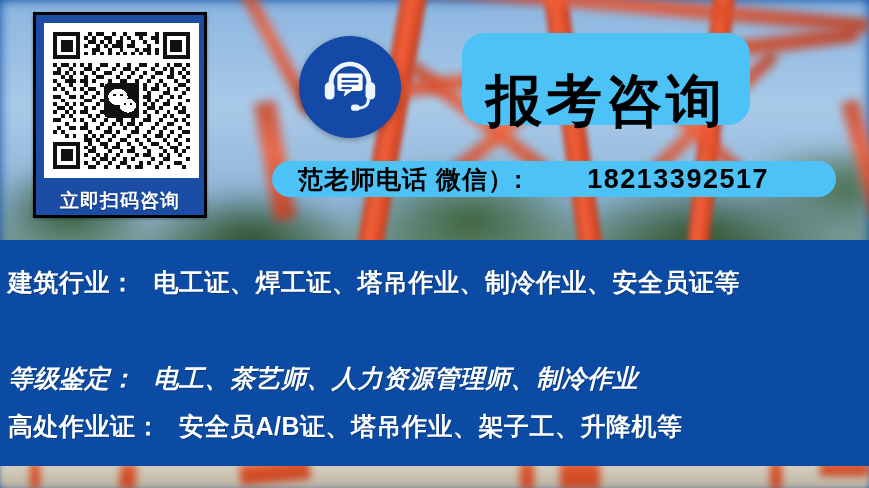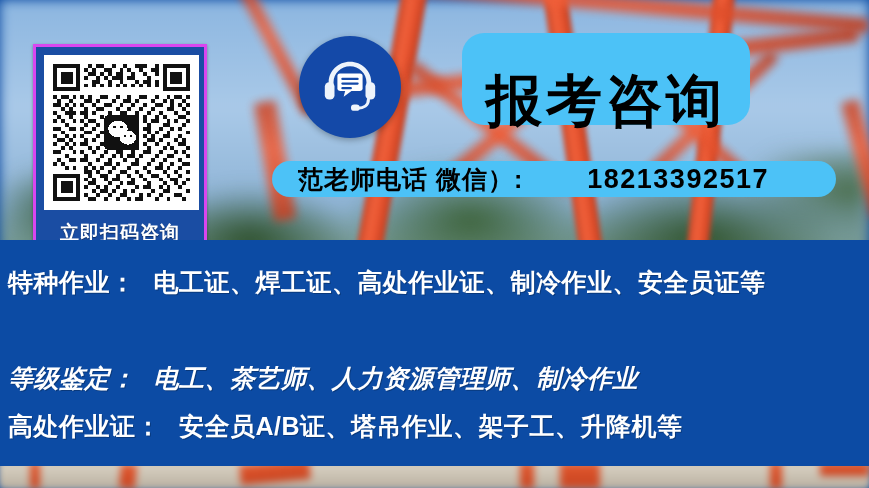--- a/index.html
+++ b/index.html
@@ -65,24 +65,23 @@
   }
 
   
   .qr-card {
     position: absolute;
     left: 33px;
     top: 12px;
     width: 174px;
     height: 206px;
     background: #1a4da3;
-    border: 3px solid #d946ef;
+    border: 3px solid #000000;
     box-sizing: border-box;
     box-shadow: 0 1px 3px rgba(0,0,0,.35);
-    margin-top: 32px;
   }
   .qr-inner {
     position: absolute;
     left: 8px; top: 8px;
     width: 155px; height: 155px;
     background: #ffffff;
     display: flex; align-items: center; justify-content: center;
   }
   .qr-canvas { width: 145px; height: 145px; display:block; }
   .qr-label {
@@ -594,22 +593,22 @@
     <span class="txt">报考咨询</span>
   </div>
 
   <div class="phone-pill">
     <span class="plabel">范老师电话 微信）:</span>
     <span class="pnum">18213392517</span>
   </div>
 
   <div class="info-panel">
     <div class="info-row r1">
-      <span class="cat">特种作业：</span>
-      <span class="items">电工证、焊工证、高处作业证、制冷作业、安全员证等</span>
+      <span class="cat">建筑行业：</span>
+      <span class="items">电工证、焊工证、塔吊作业、制冷作业、安全员证等</span>
     </div>
     <div class="info-row r2">
     </div>
     <div class="info-row r3">
       <span class="cat">等级鉴定：</span>
       <span class="items">电工、茶艺师、人力资源管理师、制冷作业</span>
     </div>
     <div class="info-row r4">
       <span class="cat">高处作业证：</span>
       <span class="items">安全员A/B证、塔吊作业、架子工、升降机等</span>

